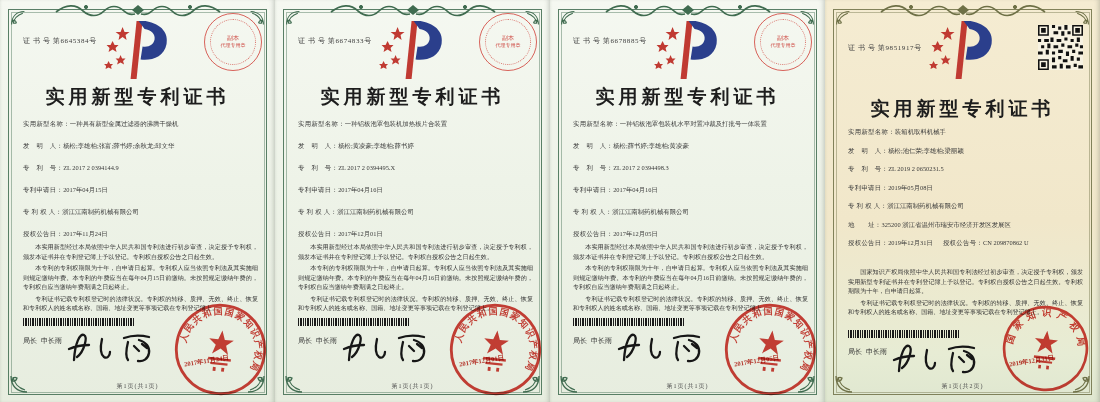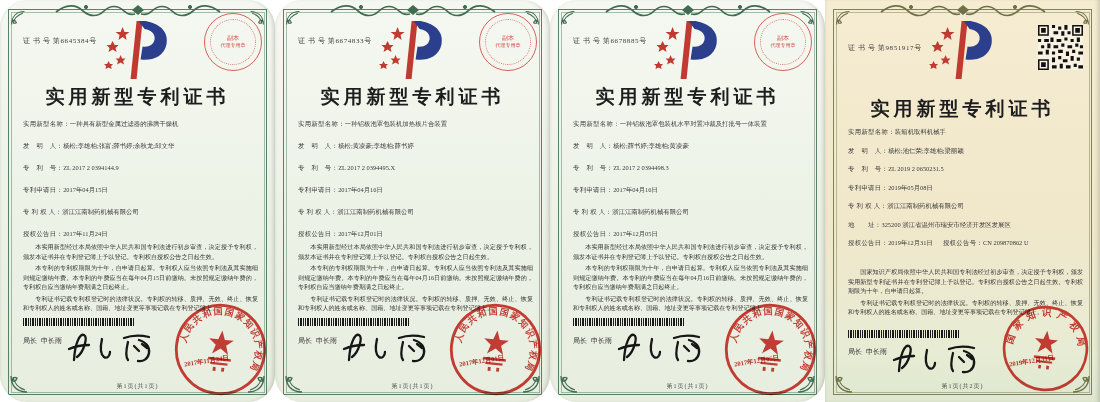--- a/index.html
+++ b/index.html
@@ -1,21 +1,21 @@
 <!DOCTYPE html>
 <html><head>
 <meta charset="utf-8">
 <style>
   html,body{margin:0;padding:0;background:#ffffff;}
   body{font-family:"Liberation Serif","DejaVu Serif",serif;}
   .sheet{width:1100px;height:402px;display:flex;background:#fff;overflow:hidden;}
   .cert{width:275px;height:402px;position:relative;flex:0 0 275px;}
   .paper{position:absolute;inset:0;overflow:hidden;
     box-shadow:inset -4px 0 5px -3px rgba(50,60,50,.28), inset 2px 0 3px -2px rgba(50,60,50,.15);}
-  .cert--green .paper{background:linear-gradient(180deg,#f5f8f1 0%,#eef3e8 45%,#e7eddf 100%);border-radius:27px;--frame:#3f6b4f;}
+  .cert--green .paper{background:linear-gradient(180deg,#f5f8f1 0%,#eef3e8 45%,#e7eddf 100%);--frame:#3f6b4f;}
   .cert--cream .paper{background:linear-gradient(180deg,#f5ecd2 0%,#f1e7ca 55%,#e7ecd4 88%,#dfe7d0 100%);padding-left:9px;--frame:#6e7046;}
   .frame{position:absolute;top:9px;left:8px;right:8px;bottom:7px;border:1.3px solid var(--frame);opacity:.85;}
   .frame::after{content:"";position:absolute;inset:1.5px;border:.6px solid var(--frame);opacity:.5;}
   .ornament{position:absolute;top:1px;left:50%;transform:translateX(-50%);width:176px;height:19px;}
   .ornament path,.ornament circle{stroke:var(--frame);}
   .corner{position:absolute;width:16px;height:16px;}
   .c-tl{top:10px;left:10px;}
   .c-tr{top:10px;right:10px;transform:scaleX(-1);}
   .c-bl{bottom:8px;left:9px;transform:scaleY(-1);width:20px;height:20px;}
   .c-br{bottom:8px;right:9px;transform:scale(-1,-1);width:20px;height:20px;}

